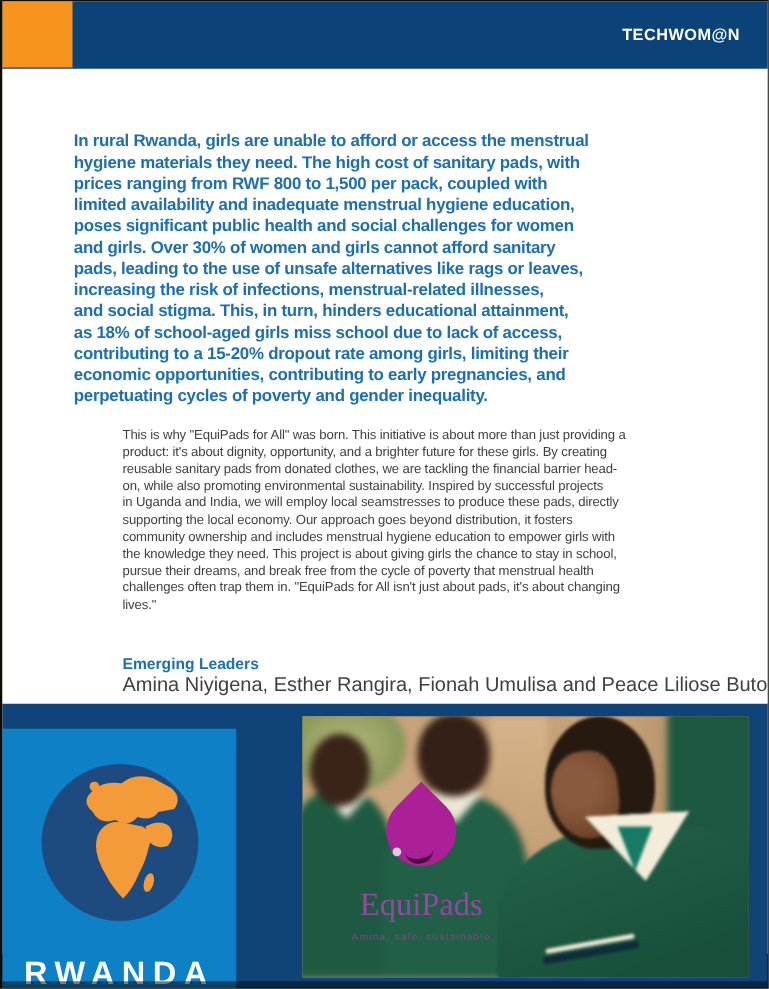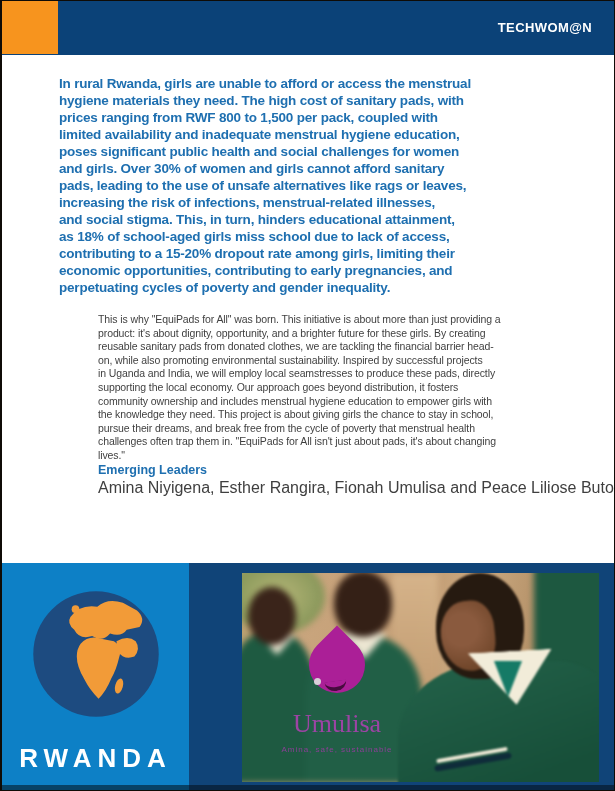--- a/index.html
+++ b/index.html
@@ -8,35 +8,35 @@
 
   .page { position:relative; width:612px; height:762px; margin:1px 0 0 2px; background:#ffffff; }
 
   
   .header { position:relative; height:54px; background:#0b4278; }
   .orange-block { position:absolute; left:0; top:0; width:56px; height:53px; background:#f7941e; }
   .brand-logo { position:absolute; right:22px; top:19px; color:#ffffff; font-size:13px;
                 font-weight:bold; letter-spacing:.4px; }
 
   
-  .content { height:508px; padding:20px 0 0 57px; background:#ffffff; }
+  .content { height:508px; padding:49px 0 0 57px; background:#ffffff; }
   .intro-par { width:505px; color:#1e6fb0; font-weight:bold; font-size:13.5px;
                line-height:17px; letter-spacing:-.2px; white-space:pre-line; }
   .body-par { margin:17px 0 0 39px; width:465px; color:#3f3f3f; font-size:10.5px;
               line-height:13.6px; letter-spacing:-.1px; white-space:pre-line; }
-  .team { margin:0 0 0 39px; }
+  .team { margin:32px 0 0 39px; }
   .team-heading { color:#1e6fb0; font-size:12.5px; font-weight:bold; }
   .team-names { margin-top:2px; color:#3f3f3f; font-size:16px; }
 
   
   .bottom { position:relative; height:227px; display:flex; background:#104478; }
   .bottom::after { content:""; position:absolute; left:0; right:0; bottom:0; height:5px;
                    background:rgba(4,14,24,.55); }
 
-  .rwanda-panel { position:relative; width:187px; background:#0d80c6; }
+  .rwanda-panel { position:relative; width:187px; background:#0d80c6;margin-top:20px; }
   .globe { position:absolute; top:27px; left:50%; transform:translateX(-50%); }
   .country-label { position:absolute; top:180px; width:100%; text-align:center; color:#ffffff;
                    font-size:26px; font-weight:bold; letter-spacing:6px; }
 
   .photo-wrap { position:relative; flex:1; }
   .photo { position:absolute; left:53px; top:10px; width:357px; height:209px;
            overflow:hidden; background:linear-gradient(100deg,#b9a06f 0%,#c9a57d 18%,#c29c74 45%,#caa87f 62%,#a9855c 85%,#93714a 100%); }
 
   .bg-figs { position:absolute; inset:0; filter:blur(3px); }
   .foliage { position:absolute; left:-12px; top:-14px; width:95px; height:75px; border-radius:50%;
@@ -169,21 +169,21 @@
           <div class="mg-collar"></div>
           <div class="mg-tie"></div>
           <div class="mg-cuff"></div>
           <div class="mg-cuff2"></div>
         </div>
 
         <div class="equipads-logo">
           <div class="drop"></div>
           <div class="drop-eye"></div>
           <div class="drop-smile"></div>
-          <div class="logo-name">Umulisa</div>
+          <div class="logo-name">EquiPads</div>
           <div class="logo-tagline">Amina, safe, sustainable</div>
         </div>
 
       </div>
     </div>
   </div>
 
 </div>
 
 </body></html>

